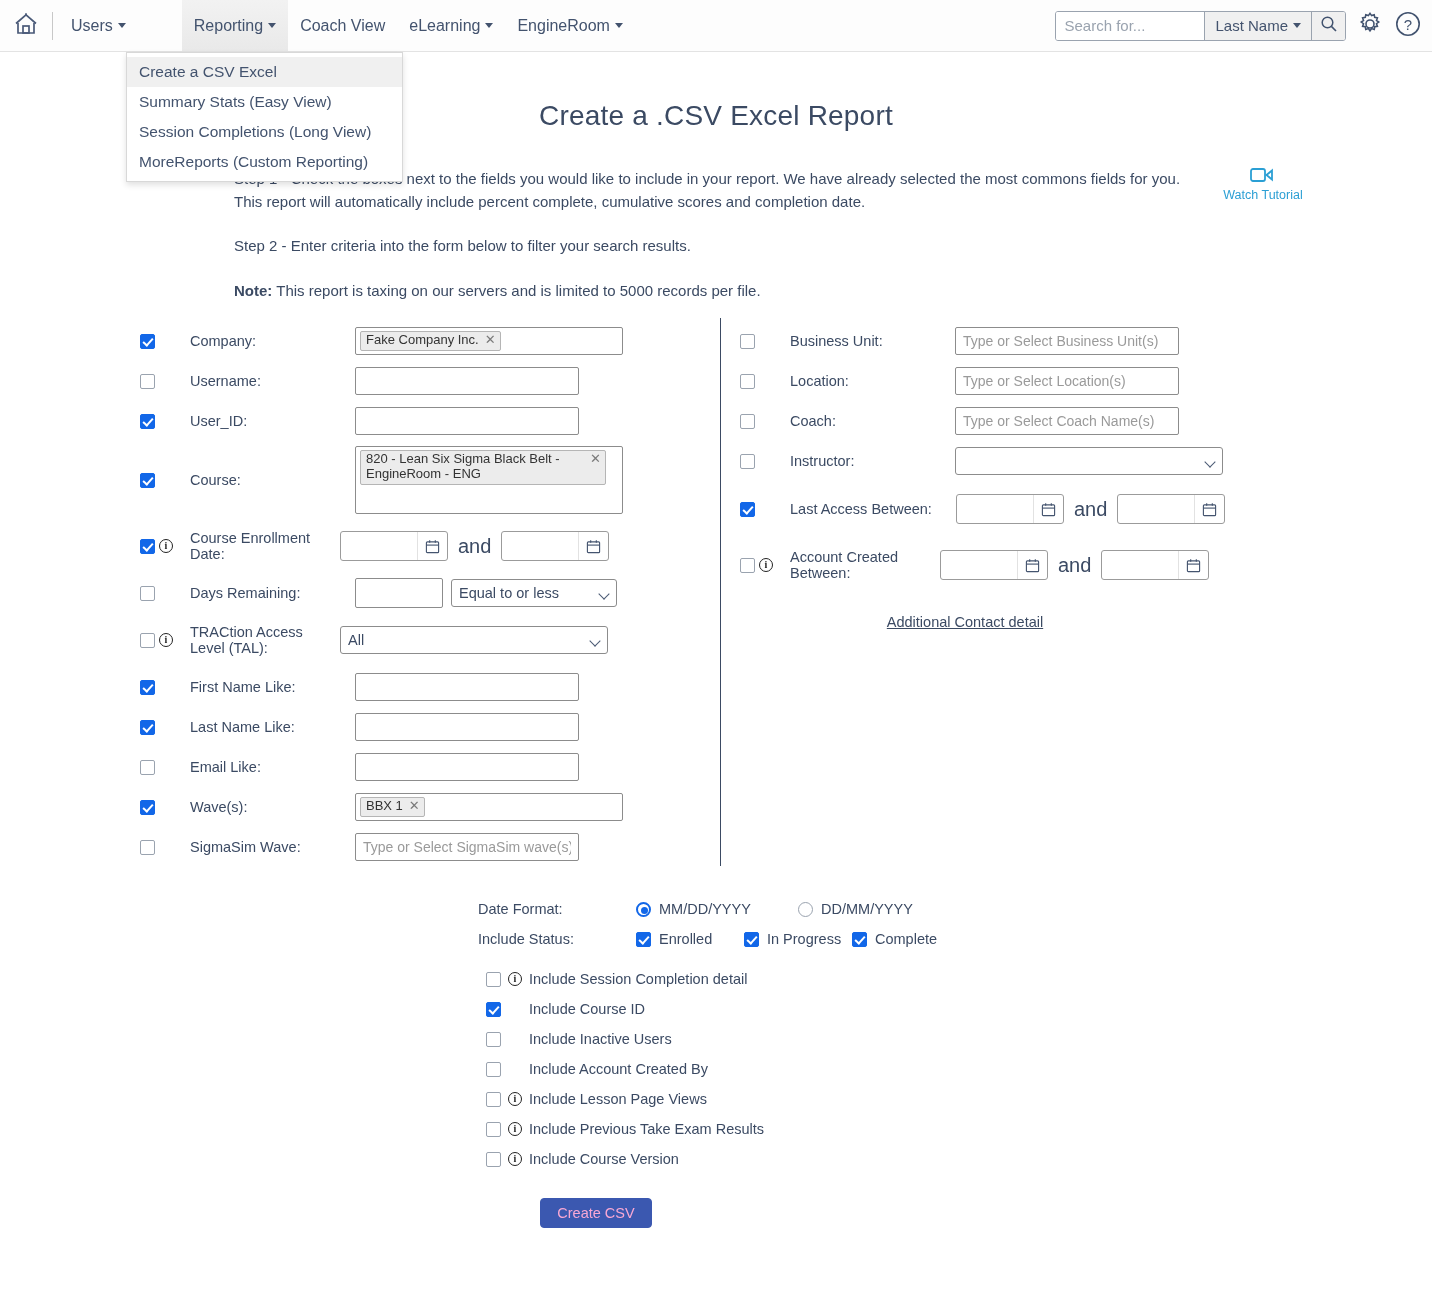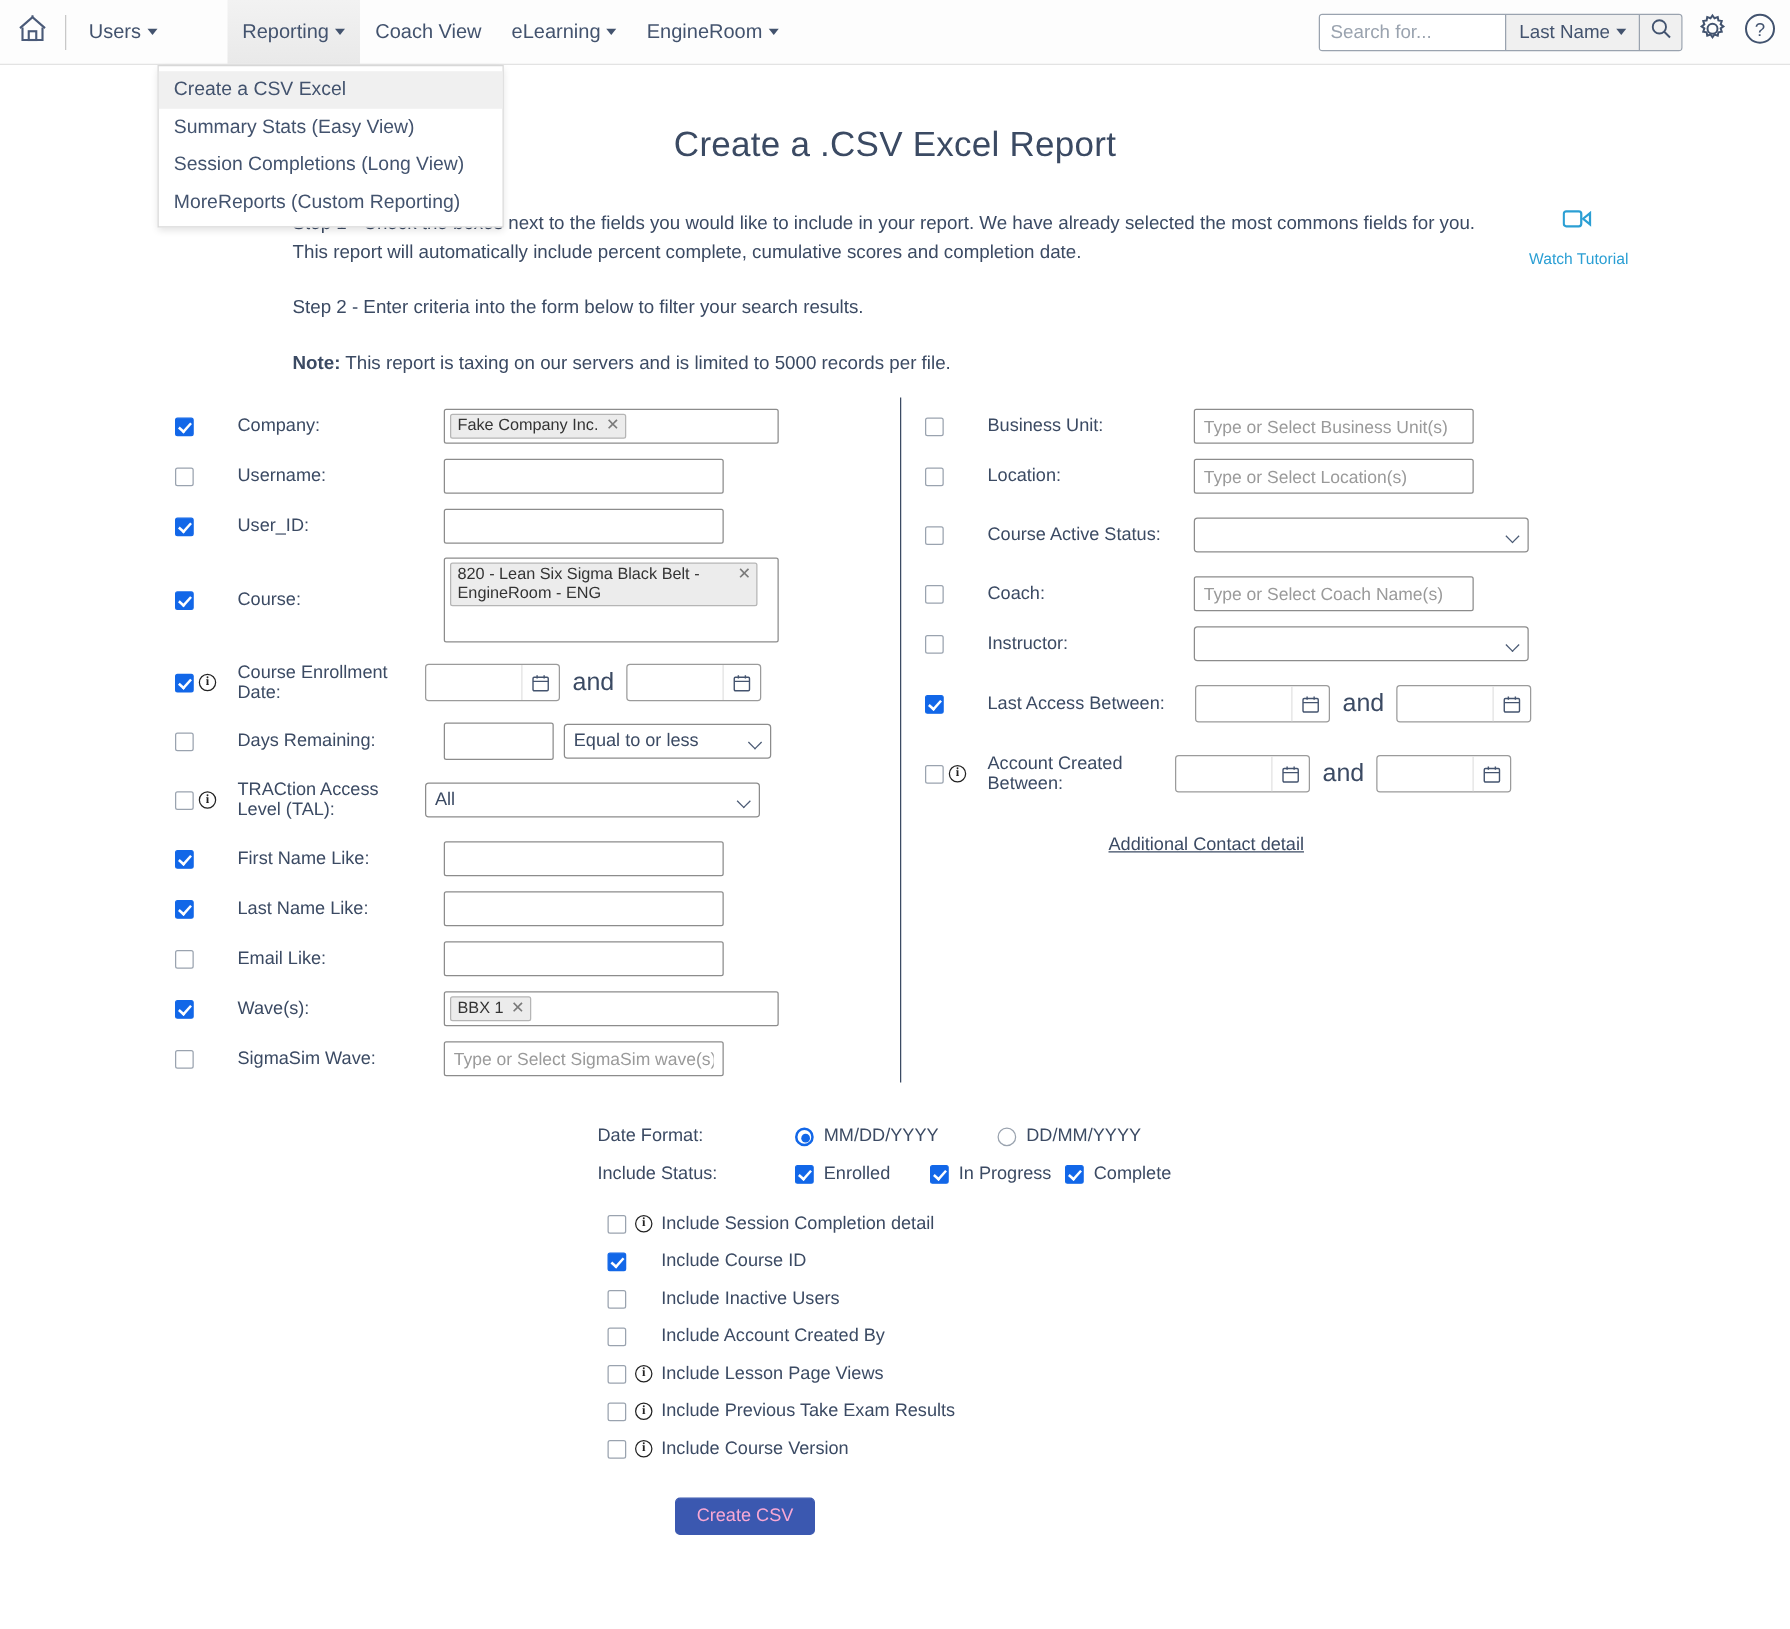--- a/index.html
+++ b/index.html
@@ -129,21 +129,21 @@
   .watch-tutorial {
     position: absolute;
     top: 66px; right: 124px;
     text-align: center;
     color: #2b9fd4;
     cursor: pointer;
     width: 90px;
   }
   .watch-tutorial .wt-label {
     font-size: 12.5px;
-    margin-top: 11px;
+    margin-top: 0;
     display: block;
   }
 
   .intro {
     margin: 36px auto 0 auto;
     width: 964px;
     font-size: 15px;
     line-height: 1.5;
     color: #3b4a63;
   }
@@ -692,31 +692,20 @@
       <div class="frow">
         <div class="fcheckwrap">
             <span class="cb"></span>
           </div>
         <div class="flabel">Location:</div>
         <div class="fctl">
           <input class="tinput w268" type="text" value="" placeholder="Type or Select Location(s)" style="">
         </div>
       </div>
 
-      <div class="frow" style="min-height:44px;">
-        <div class="fcheckwrap">
-            <span class="cb"></span>
-          </div>
-        <div class="flabel">Course Active Status:</div>
-        <div class="fctl">
-          <span class="selwrap">
-            <span class="sel sel-w268" style="display:flex;align-items:center;"></span>
-          </span>
-        </div>
-      </div>
 
       <div class="frow">
         <div class="fcheckwrap">
             <span class="cb"></span>
           </div>
         <div class="flabel">Coach:</div>
         <div class="fctl">
           <input class="tinput w268" type="text" value="" placeholder="Type or Select Coach Name(s)" style="">
         </div>
       </div>

